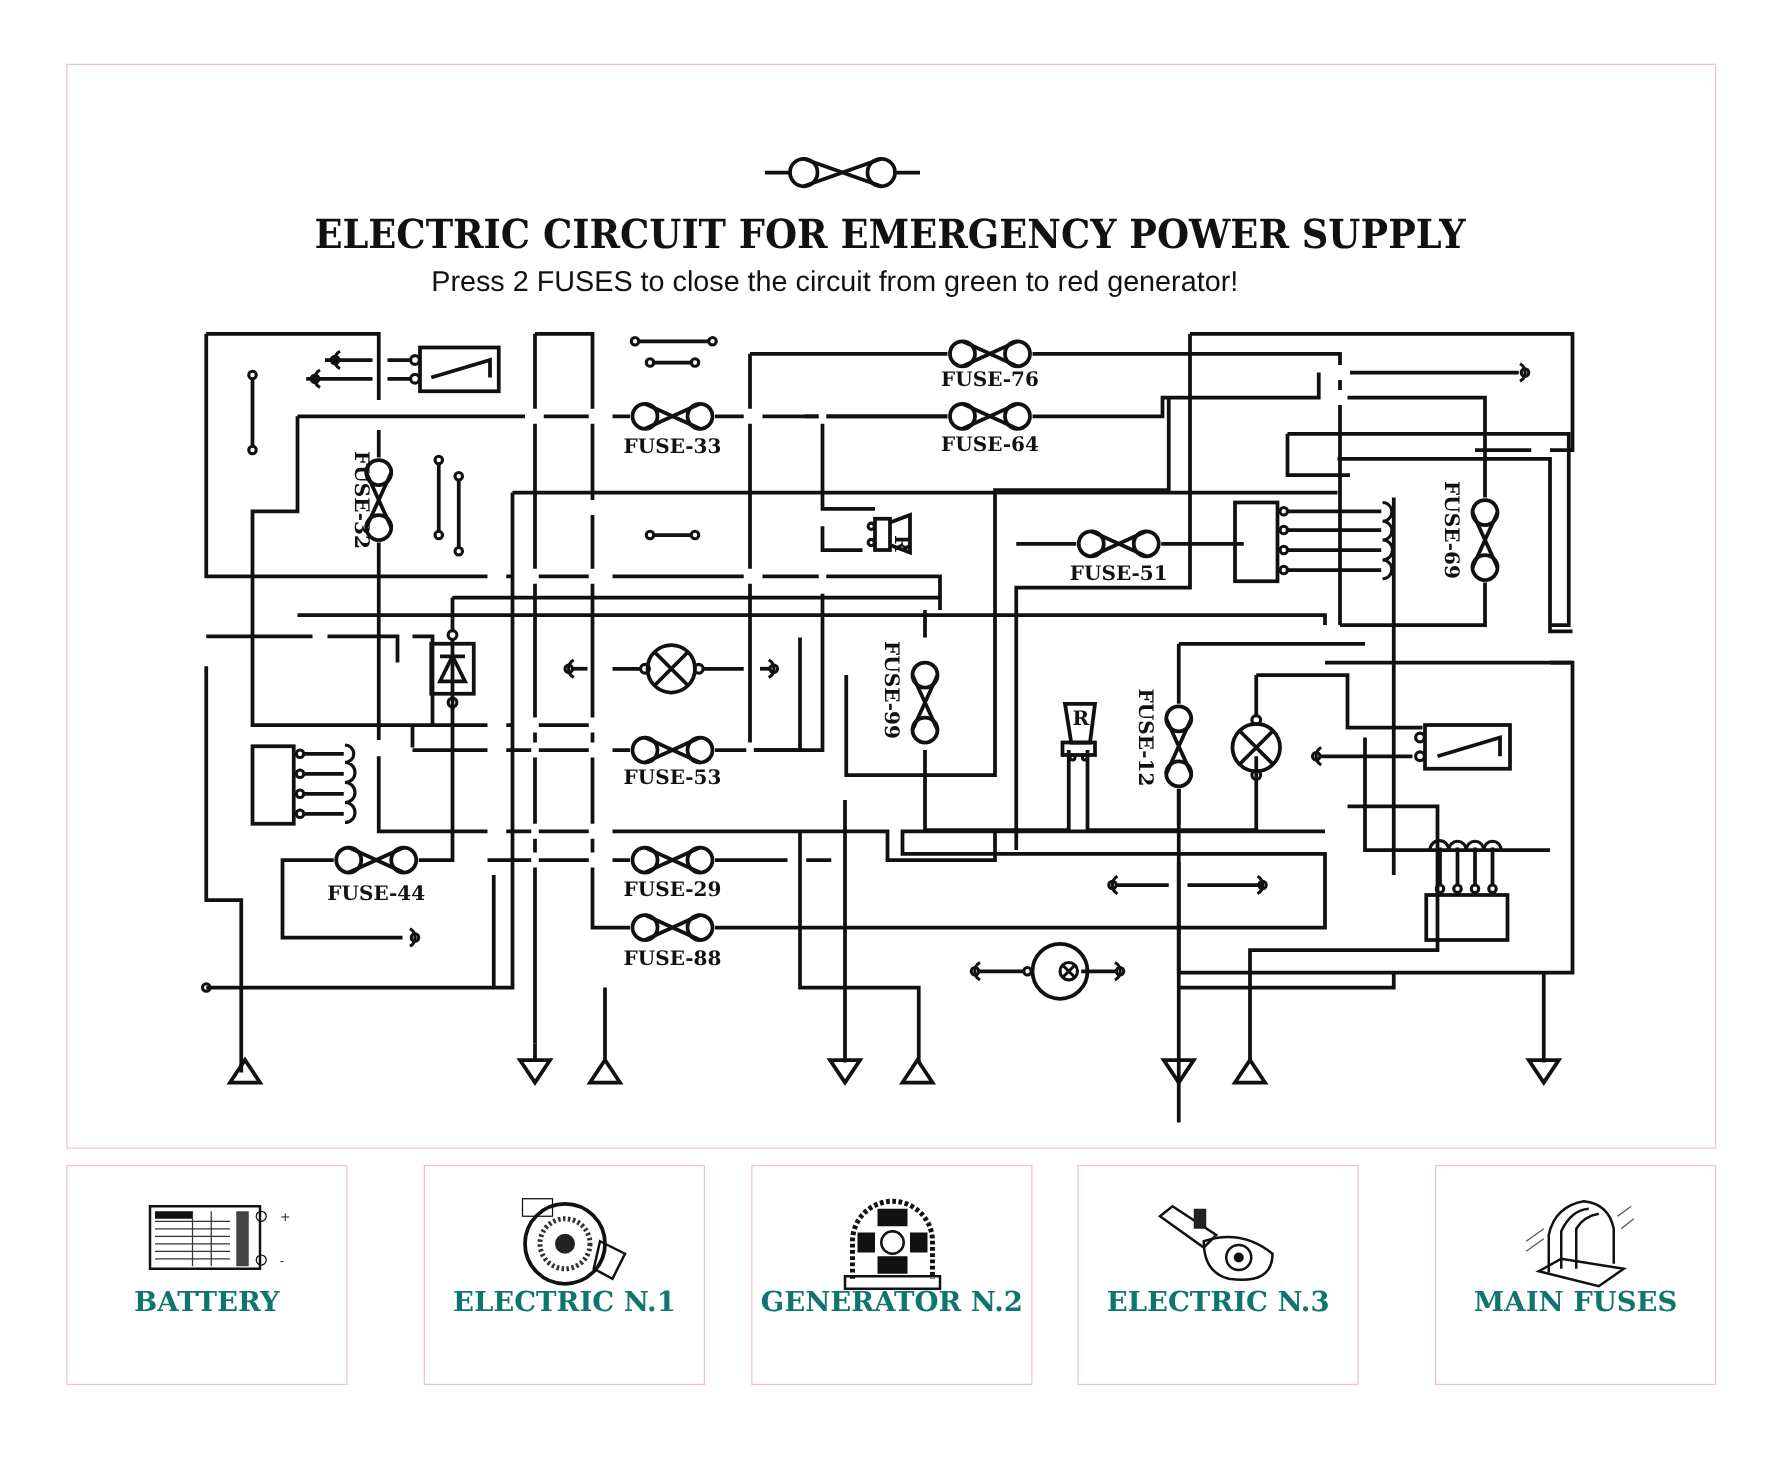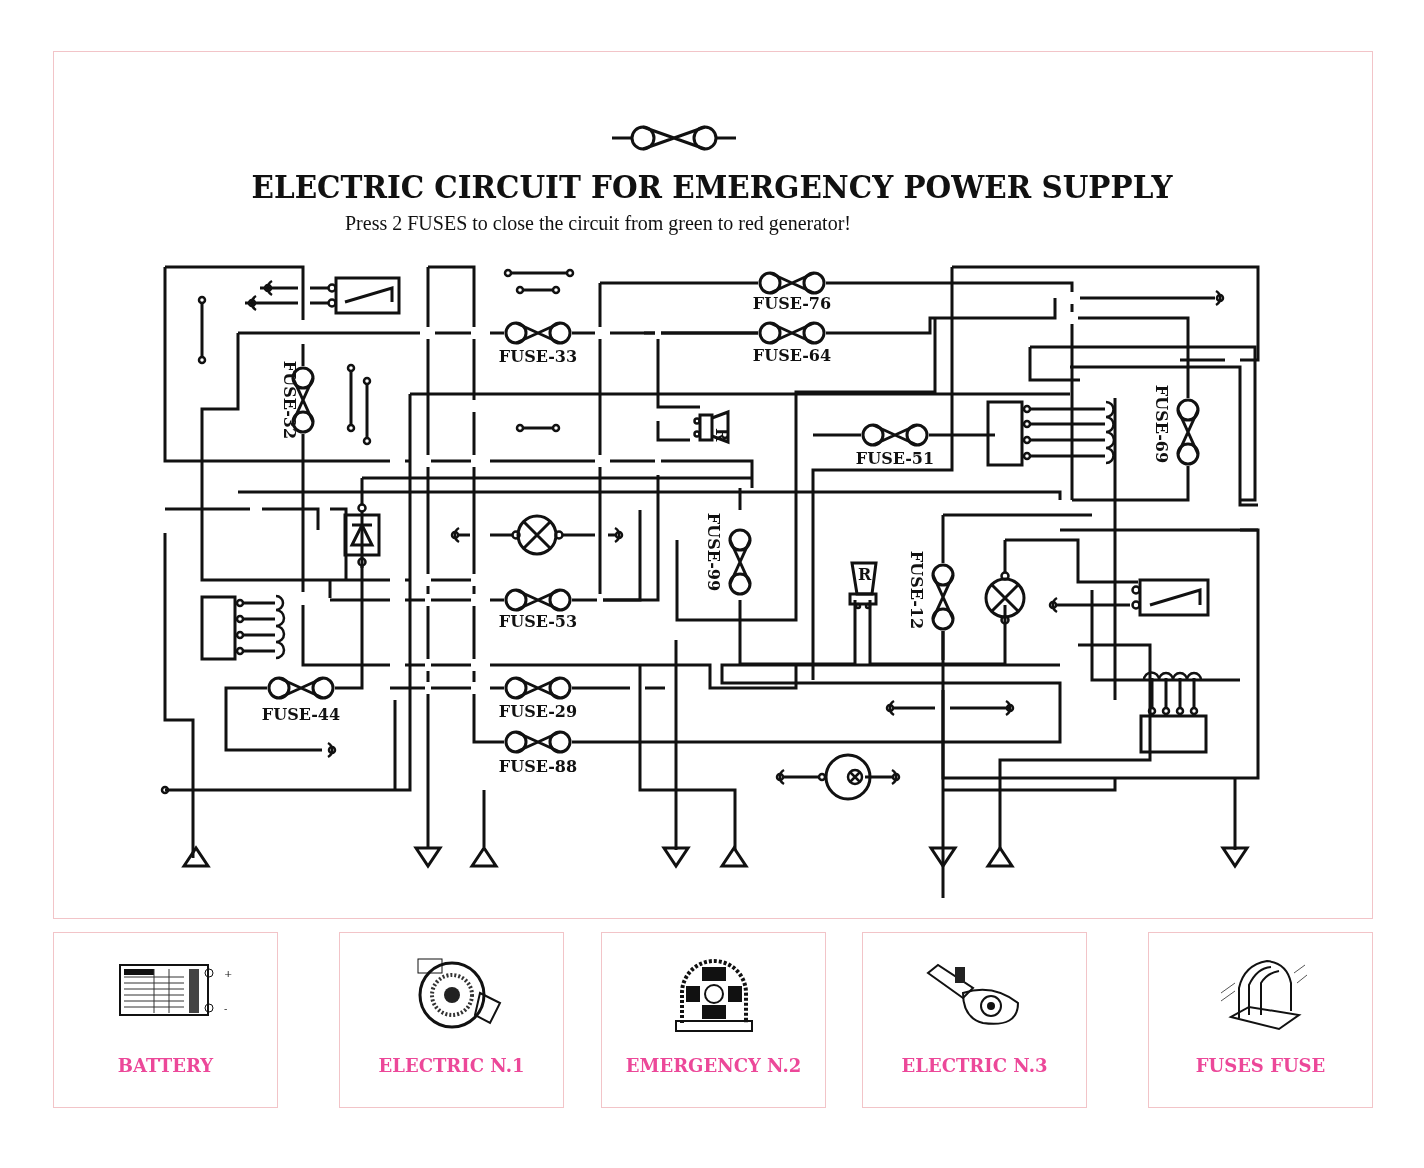--- a/index.html
+++ b/index.html
@@ -1,26 +1,26 @@
 <!DOCTYPE html>
 <html><head>
 <meta charset="utf-8">
 <style>
   html,body{margin:0;padding:0;background:#fff;}
   body{width:1424px;height:1168px;position:relative;overflow:hidden;font-family:"DejaVu Serif",serif;}
   .board{position:absolute;left:53px;top:51px;width:1320px;height:868px;border:1px solid #f2c4c8;box-sizing:border-box;}
   .title{position:absolute;left:0;top:168px;width:1424px;text-align:center;font-family:"DejaVu Serif",serif;font-weight:bold;font-size:32px;letter-spacing:0px;color:#111;transform:scaleX(0.92);transform-origin:50% 50%;white-space:nowrap;}
-  .subtitle{position:absolute;left:345px;top:212px;font-family:Liberation Serif, serif;font-size:20px;color:#111;white-space:nowrap;}
+  .subtitle{position:absolute;left:345px;top:212px;font-family:Liberation Sans, sans-serif;font-size:23px;color:#111;white-space:nowrap;}
   svg.diagram{position:absolute;left:0;top:0;width:1424px;height:1168px;}
   .w{fill:none;stroke:#111;stroke-width:3;stroke-linecap:butt;stroke-linejoin:miter;}
   .t{fill:none;stroke:#111;stroke-width:2.5;}
   .fl{font-family:"DejaVu Serif",serif;font-weight:bold;font-size:16px;fill:#111;}
   .fuse{cursor:pointer;}
   .card{position:absolute;top:932px;width:225px;height:176px;border:1px solid #f2c4c8;box-sizing:border-box;cursor:pointer;background:#fff;}
-  .card .lbl{position:absolute;left:0;right:0;top:122px;text-align:center;font-family:"DejaVu Serif",serif;font-weight:bold;font-size:18px;color:#ec4899;}
+  .card .lbl{position:absolute;left:0;right:0;top:96px;text-align:center;font-family:"DejaVu Serif",serif;font-weight:bold;font-size:22px;color:#0f766e;}
   .card svg{position:absolute;left:0;top:20px;width:225px;height:80px;}
 </style>
 </head>
 <body>
 
 <div class="board"></div>
 
 <div class="title">ELECTRIC CIRCUIT FOR EMERGENCY POWER SUPPLY</div>
 <div class="subtitle">Press 2 FUSES to close the circuit from green to red generator!</div>
 
@@ -379,33 +379,33 @@
 <div class="card" style="left:601px">
   <svg viewBox="0 0 225 80">
     <path d="M80 70 V40 A32 32 0 0 1 144 40 V70" fill="none" stroke="#111" stroke-width="4" stroke-dasharray="3 2"></path>
     <rect x="100" y="14" width="24" height="14" fill="#111"></rect>
       <rect x="100" y="52" width="24" height="14" fill="#111"></rect>
     <rect x="84" y="33" width="14" height="16" fill="#111"></rect>
       <rect x="126" y="33" width="14" height="16" fill="#111"></rect>
     <circle cx="112" cy="41" r="9" fill="none" stroke="#111" stroke-width="2"></circle>
     <rect x="74" y="68" width="76" height="10" fill="none" stroke="#111" stroke-width="2"></rect>
   </svg>
-  <div class="lbl">EMERGENCY N.2</div>
+  <div class="lbl">GENERATOR N.2</div>
 </div>
 <div class="card" style="left:862px">
   <svg viewBox="0 0 225 80">
     <path d="M65 20 L100 45 L110 35 L75 12 Z" fill="none" stroke="#111" stroke-width="2"></path>
     <path d="M100 40 Q130 30 155 50 Q155 75 120 70 Q100 65 100 40 Z" fill="none" stroke="#111" stroke-width="2"></path>
     <circle cx="128" cy="53" r="10" fill="none" stroke="#111" stroke-width="2"></circle>
       <circle cx="128" cy="53" r="4" fill="#111"></circle>
     <rect x="92" y="14" width="10" height="16" fill="#222"></rect>
   </svg>
   <div class="lbl">ELECTRIC N.3</div>
 </div>
 <div class="card" style="left:1148px">
   <svg viewBox="0 0 225 80">
     <path d="M90 65 V35 Q95 12 118 8 Q138 10 142 30 V58" fill="none" stroke="#111" stroke-width="2"></path>
     <path d="M100 62 V32 Q108 15 122 14 M112 62 V30 Q118 20 130 18" fill="none" stroke="#111" stroke-width="2"></path>
     <path d="M82 64 L130 76 L150 62 L100 54 Z" fill="none" stroke="#111" stroke-width="2"></path>
     <path d="M72 40 L86 30 M72 48 L86 38 M145 20 L156 12 M148 30 L158 22" stroke="#555" stroke-width="1"></path>
   </svg>
-  <div class="lbl">FUSES FUSE</div>
+  <div class="lbl">MAIN FUSES</div>
 </div>
 
 </body></html>

